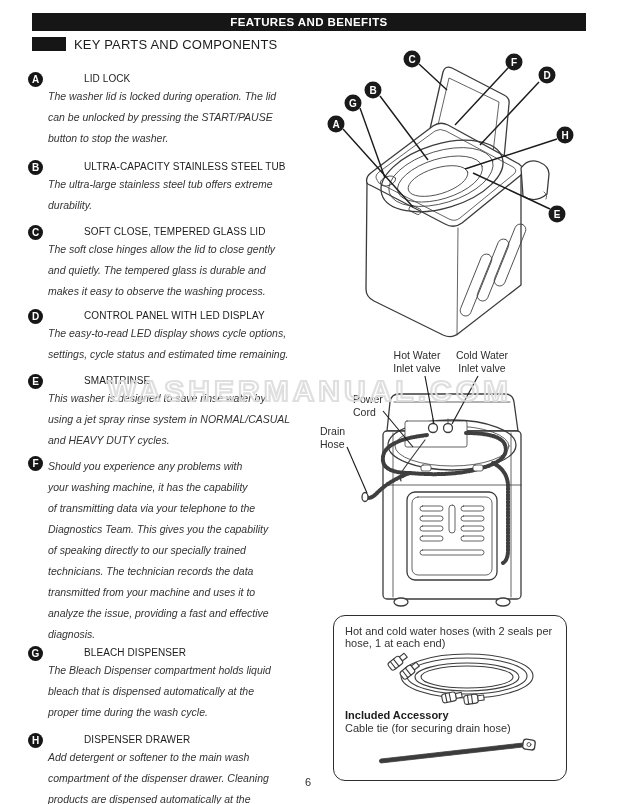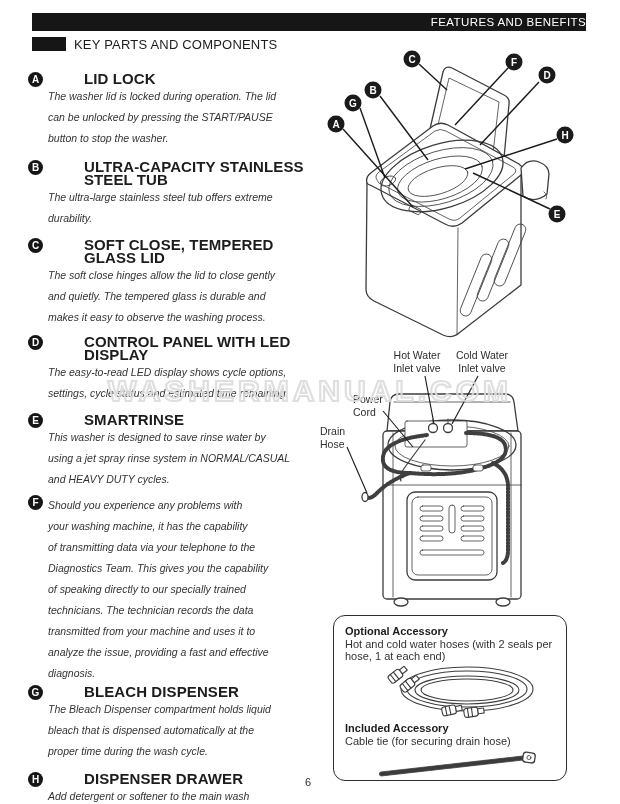--- a/index.html
+++ b/index.html
@@ -1,33 +1,33 @@
 <!DOCTYPE html>
 <html><head>
 <meta charset="utf-8">
 <style>
   html,body{margin:0;padding:0;background:#fff;}
   .page{position:relative;width:620px;height:804px;background:#fff;overflow:hidden;
         font-family:"Liberation Sans",sans-serif;color:#2e2e2e;}
   .header-bar{position:absolute;left:32px;top:13px;width:554px;height:18px;background:#161616;
-        color:#fff;font-size:11.5px;font-weight:normal;text-align:right;line-height:18px;letter-spacing:.4px;}
+        color:#fff;font-size:11.5px;font-weight:bold;text-align:center;line-height:18px;letter-spacing:.4px;}
   .title-block{position:absolute;left:32px;top:37px;width:34px;height:14px;background:#161616;}
   .section-title{position:absolute;left:74px;top:37px;font-size:13px;font-weight:normal;color:#1c1c1c;letter-spacing:.2px;}
   .items{position:absolute;left:28px;top:72px;width:300px;z-index:1;}
   .item{position:relative;padding-left:20px;}
   .item:nth-child(1){margin-bottom:11px;}
   .item:nth-child(2){margin-bottom:9px;}
   .item:nth-child(3){margin-bottom:7px;}
   .item:nth-child(4){margin-bottom:9px;}
   .item:nth-child(5){margin-bottom:5px;}
   .item:nth-child(6){margin-bottom:1px;}
   .item:nth-child(7){margin-bottom:10px;}
   .badge{position:absolute;left:0;top:0;width:15px;height:15px;border-radius:50%;background:#161616;
         color:#fff;font-size:10px;font-weight:bold;text-align:center;line-height:15px;}
-  .item-title{font-size:15px;font-weight:bold;color:#1c1c1c;line-height:13px;margin-bottom:1px;letter-spacing:.1px;padding-left:36px;}
+  .item-title{font-size:10px;font-weight:normal;color:#1c1c1c;line-height:13px;margin-bottom:1px;letter-spacing:.1px;padding-left:36px;}
   .item-body{font-size:10.5px;line-height:21px;color:#333;white-space:pre-line;font-style:italic;}
   .diagram{position:absolute;}
   .lineart{stroke:#3c3c3c;fill:none;stroke-width:1.3;stroke-linejoin:round;stroke-linecap:round;}
   .thin{stroke-width:.8;}
   .callout-line{stroke:#1a1a1a;stroke-width:1.4;fill:none;}
   .callout-circle{fill:#1a1a1a;stroke:none;}
   .callout-letter{font:bold 10px "Liberation Sans",sans-serif;fill:#fff;text-anchor:middle;}
   .d2label{font:10.5px "Liberation Sans",sans-serif;fill:#2e2e2e;}
   .mid{text-anchor:middle;}
   .hose{stroke:#3f3f3f;stroke-width:4;fill:none;stroke-dasharray:2 1.4;stroke-linecap:round;}
@@ -235,21 +235,20 @@
     <text class="d2label mid" x="102" y="26.5">Inlet valve</text>
     <text class="d2label mid" x="167" y="14">Cold Water</text>
     <text class="d2label mid" x="167" y="26.5">Inlet valve</text>
     <text class="d2label" x="38" y="58">Power</text>
     <text class="d2label" x="38" y="71">Cord</text>
     <text class="d2label" x="5" y="90">Drain</text>
     <text class="d2label" x="5" y="103">Hose</text>
   </svg>
 
   <div class="acc-box">
-    <div class="acc-title">Optional Accessory</div>
     <div class="acc-text">Hot and cold water hoses (with 2 seals per
 hose, 1 at each end)</div>
     <svg width="200" height="56" viewBox="0 0 200 56" style="margin:1px 0 0 20px;display:block;">
       <g class="lineart" style="stroke-width:1.1">
         <ellipse cx="102" cy="26" rx="66" ry="22"></ellipse>
         <ellipse cx="102" cy="26" rx="60" ry="18"></ellipse>
         <ellipse cx="102" cy="27" rx="52" ry="14"></ellipse>
         <ellipse cx="102" cy="27" rx="46" ry="11"></ellipse>
         <g transform="translate(32 12) rotate(-38)">
           <rect x="-9" y="-4.5" width="14" height="9" rx="2.5" fill="#fff"></rect>

